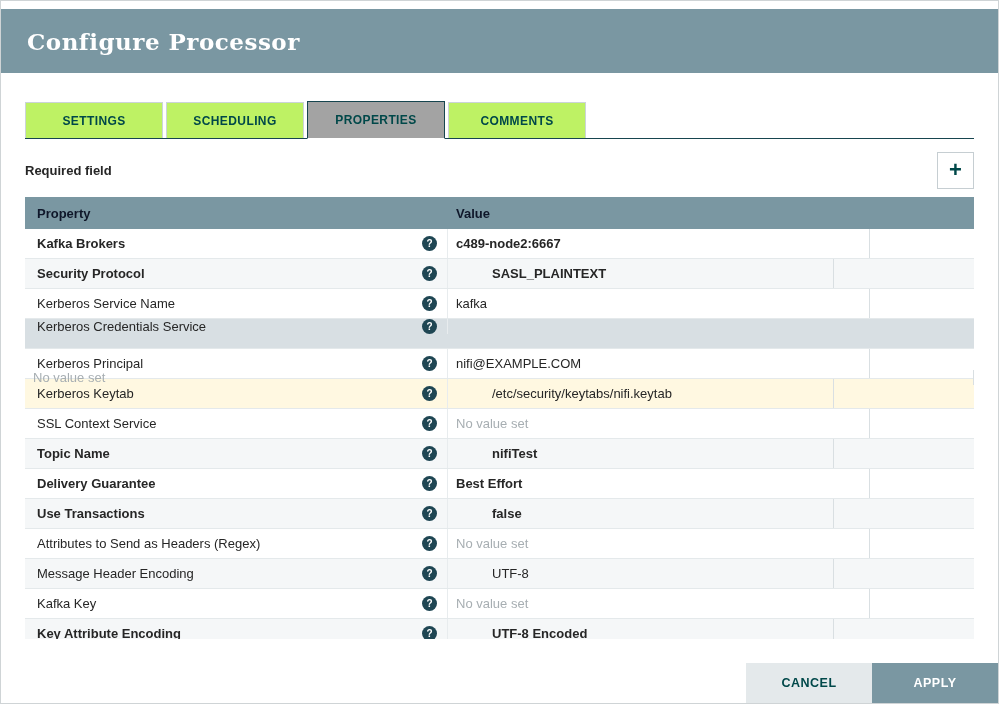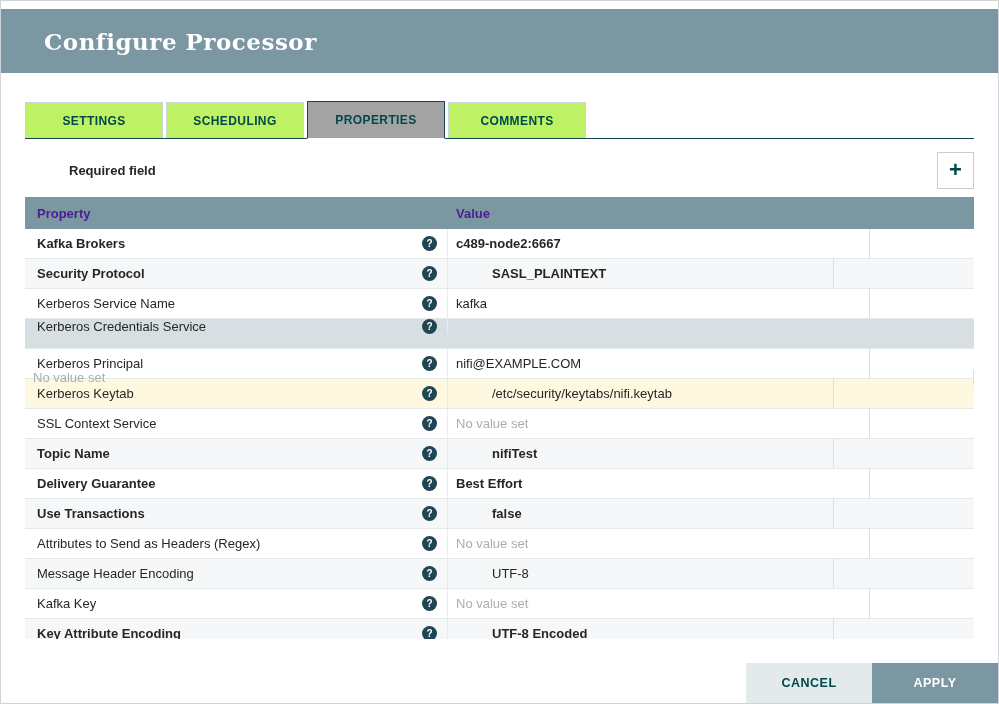--- a/index.html
+++ b/index.html
@@ -4,21 +4,21 @@
 <style>
   * { margin:0; padding:0; box-sizing:border-box; }
   html,body { width:999px; height:704px; font-family:"Liberation Sans", sans-serif; background:#fff; }
   .screen {
     position:relative; width:999px; height:704px; overflow:hidden;
     background:#fff; border:1px solid #cfd4d6;
   }
   
   .dlg-header {
     position:absolute; top:8px; left:0; right:0; height:64px;
-    background:var(--slate,#7A97A2); display:flex; align-items:center; padding-left:43px;
+    background:var(--slate,#7A97A2); display:flex; align-items:center; padding-left:26px;
   }
   .dlg-title {
     font-family:"DejaVu Serif", serif; font-weight:bold; font-size:23px; color:#ffffff; letter-spacing:0.5px;
   }
   
   .tabs-area { position:absolute; top:100px; left:24px; right:24px; }
   .tabs { display:flex; gap:3px; align-items:flex-end; border-bottom:1px solid var(--tab_border_dark,#17454F); }
   .tab {
     height:36px; width:138px; background:#bef264; border:1px solid #CBD4D8; border-bottom:none;
     display:flex; align-items:center; justify-content:center;
@@ -26,30 +26,30 @@
   }
   .tab.active {
     position:relative; z-index:2; background:#a3a3a3; height:38px; margin-bottom:-1px;
     border:1px solid var(--tab_border_dark,#17454F); border-bottom:1px solid #fff;
   }
   
   .required-row {
     position:absolute; top:150px; left:24px; right:24px; height:38px;
     display:flex; justify-content:space-between; align-items:center;
   }
-  .required-label { font-size:13px; font-weight:bold; color:#262626;margin-left:44px; }
+  .required-label { font-size:13px; font-weight:bold; color:#262626; }
   .add-btn {
     width:37px; height:37px; background:#fff; border:1px solid #C6CED2;
     display:flex; align-items:center; justify-content:center;
     color:var(--dark_teal,#004849); font-size:22px; font-weight:bold; cursor:pointer; line-height:1;
   }
   
   .props-table { position:absolute; top:196px; left:24px; right:24px; height:442px; overflow:hidden; }
   .thead {
-    height:32px; background:var(--slate,#7A97A2); color:#4c1d95;
+    height:32px; background:var(--slate,#7A97A2); color:#0f172a;
     display:flex; align-items:center; font-size:13px; font-weight:bold;
   }
   .thead .h-prop { width:423px; padding-left:12px; }
   .thead .h-value { flex:1; padding-left:8px; }
   .thead .h-extra { width:104px; }
   .row {
     display:flex; align-items:stretch; height:30px; background:#fff;
     border-bottom:1px solid var(--row_border,#E4E9EB); font-size:13px; color:#262626; cursor:pointer;
   }
   .row.stripe { background:var(--stripe,#F5F7F8);gap:36px; }

